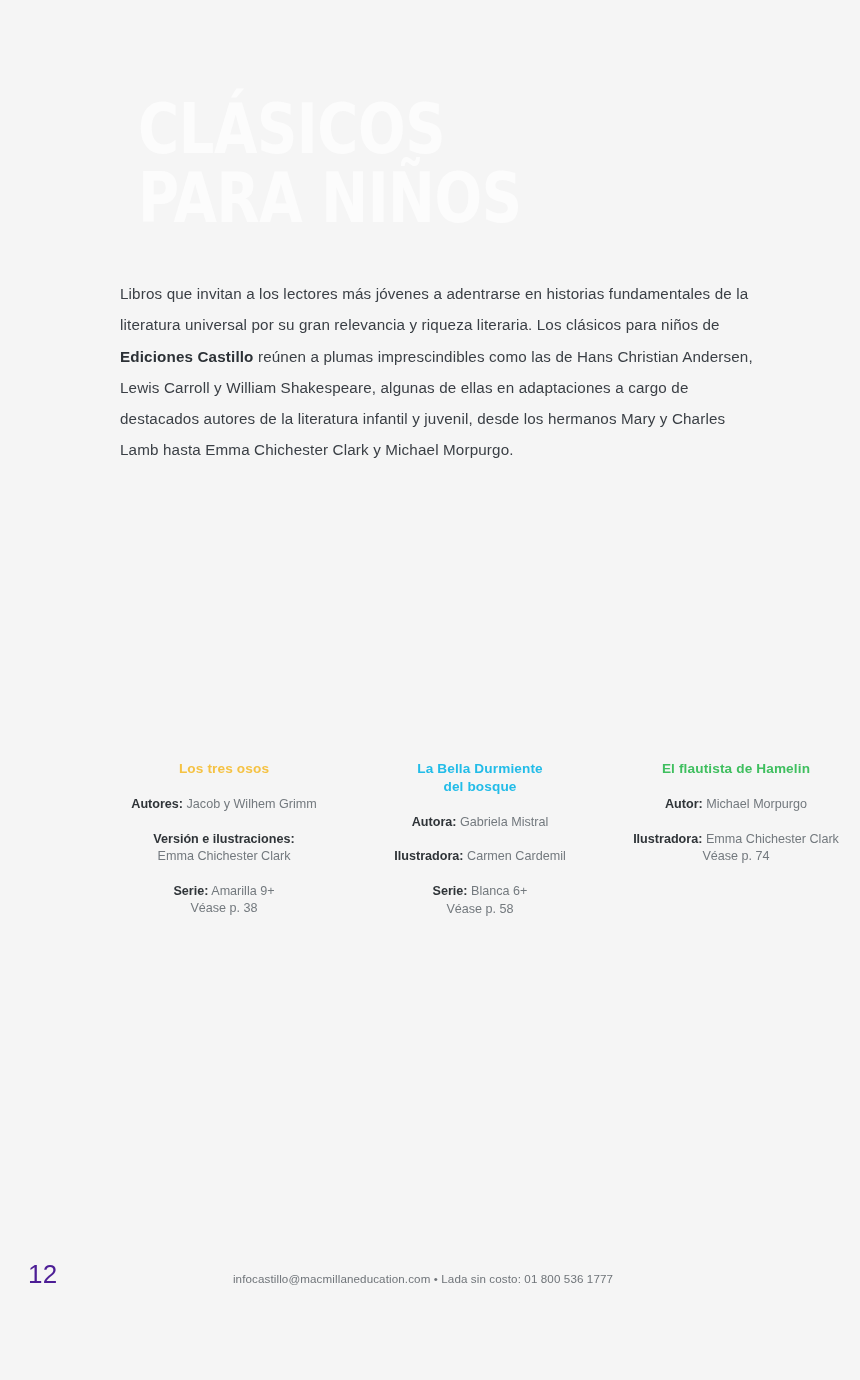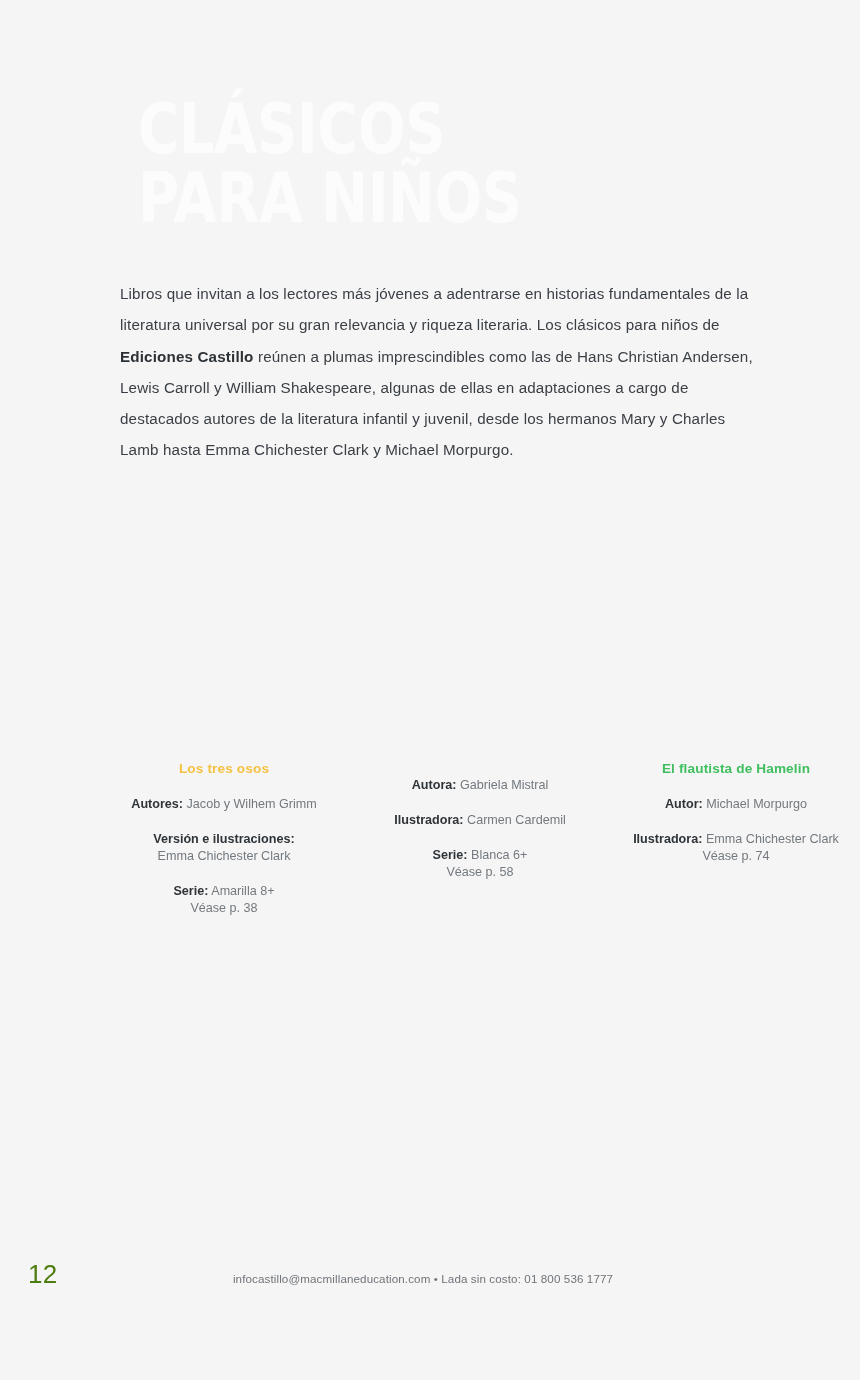--- a/index.html
+++ b/index.html
@@ -121,21 +121,21 @@
   .c-yellow { color: #f5c243; }
   .c-cyan   { color: #22bce8; }
   .c-green  { color: #3fbf5f; }
 
   
   .folio {
     position: absolute;
     left: 28px;
     top: 1259px;
     font-size: 26px;
-    color: #4d7c0f;
+    color: #4c1d95;
     font-weight: 400;
     letter-spacing: 0.01em;
   }
   .footer-contact {
     position: absolute;
     left: 0;
     top: 1272px;
     width: 860px;
     text-align: center;
     color: #6f7479;
@@ -168,26 +168,28 @@
     <div class="caption">
       <div class="book-title c-yellow">Los tres osos</div>
       <div class="meta-line">
         <span class="meta-label">Autores:</span><span class="meta-value"> Jacob y Wilhem Grimm</span>
       </div>
       <div class="meta-line">
         <span class="meta-label">Versión e ilustraciones:</span><span class="meta-value">
 Emma Chichester Clark</span>
       </div>
       <div class="meta-line">
-        <span class="meta-label">Serie:</span><span class="meta-value"> Amarilla 8+</span>
+        <span class="meta-label">Serie:</span><span class="meta-value"> Amarilla 9+</span>
       </div>
       <div class="page-ref">Véase p. 38</div>
     </div>
 
     <div class="caption">
+      <div class="book-title c-cyan">La Bella Durmiente
+del bosque</div>
       <div class="meta-line">
         <span class="meta-label">Autora:</span><span class="meta-value"> Gabriela Mistral</span>
       </div>
       <div class="meta-line">
         <span class="meta-label">Ilustradora:</span><span class="meta-value"> Carmen Cardemil</span>
       </div>
       <div class="meta-line">
         <span class="meta-label">Serie:</span><span class="meta-value"> Blanca 6+</span>
       </div>
       <div class="page-ref">Véase p. 58</div>

